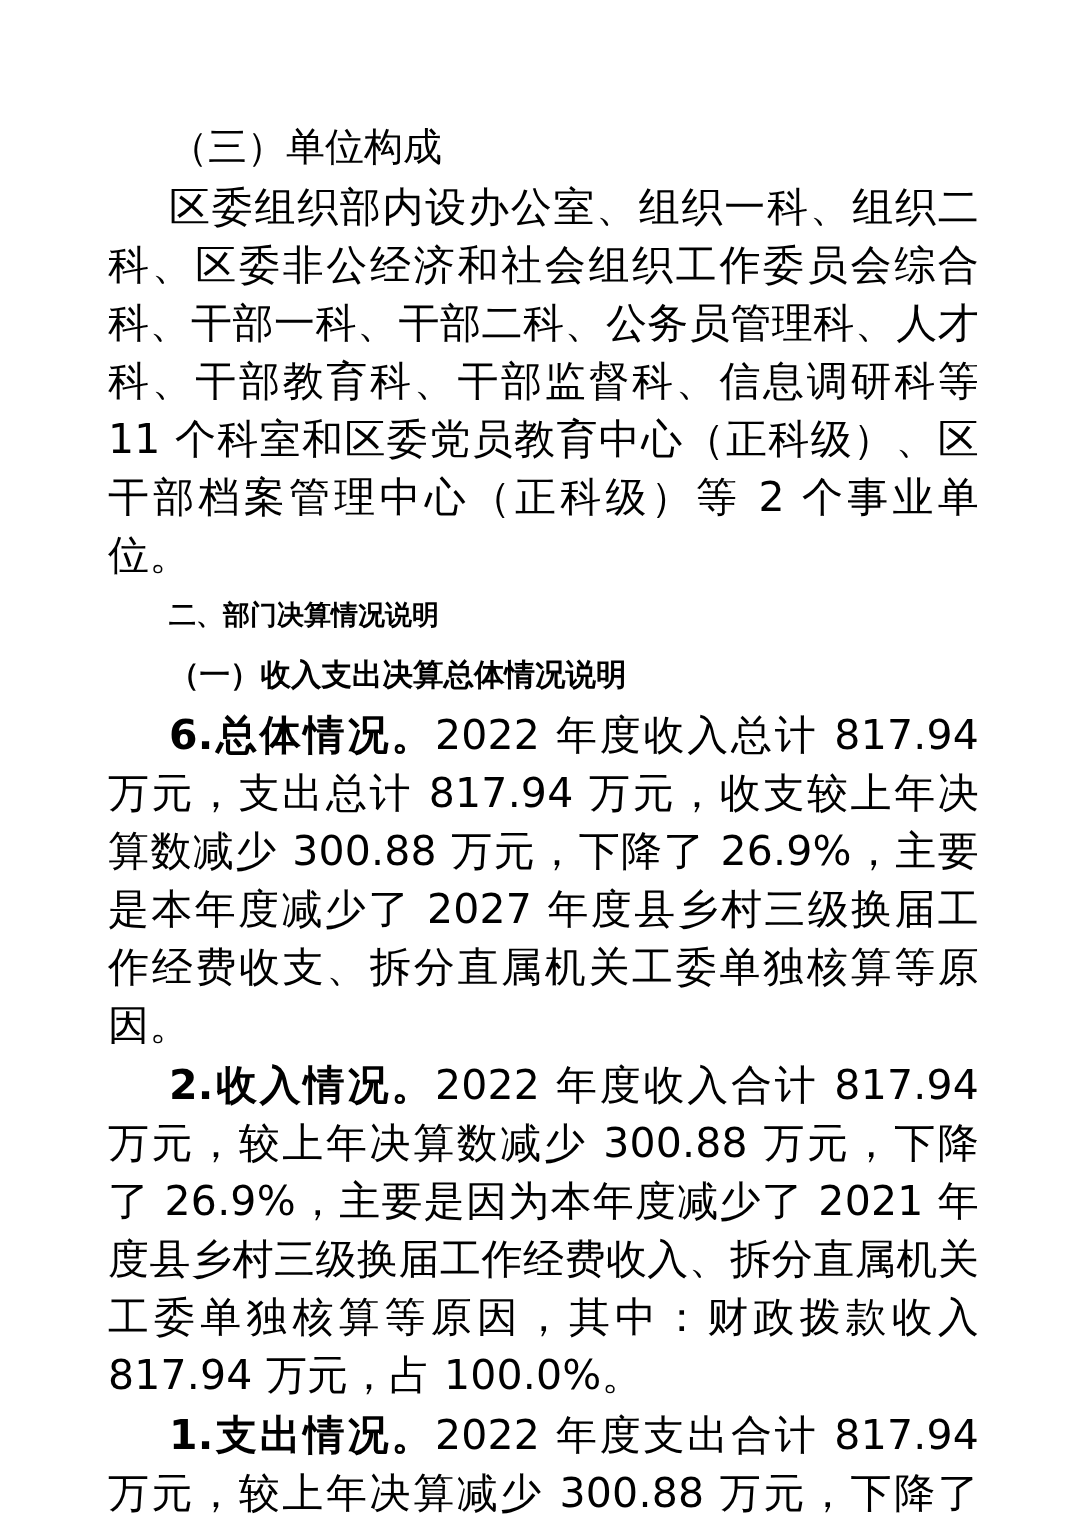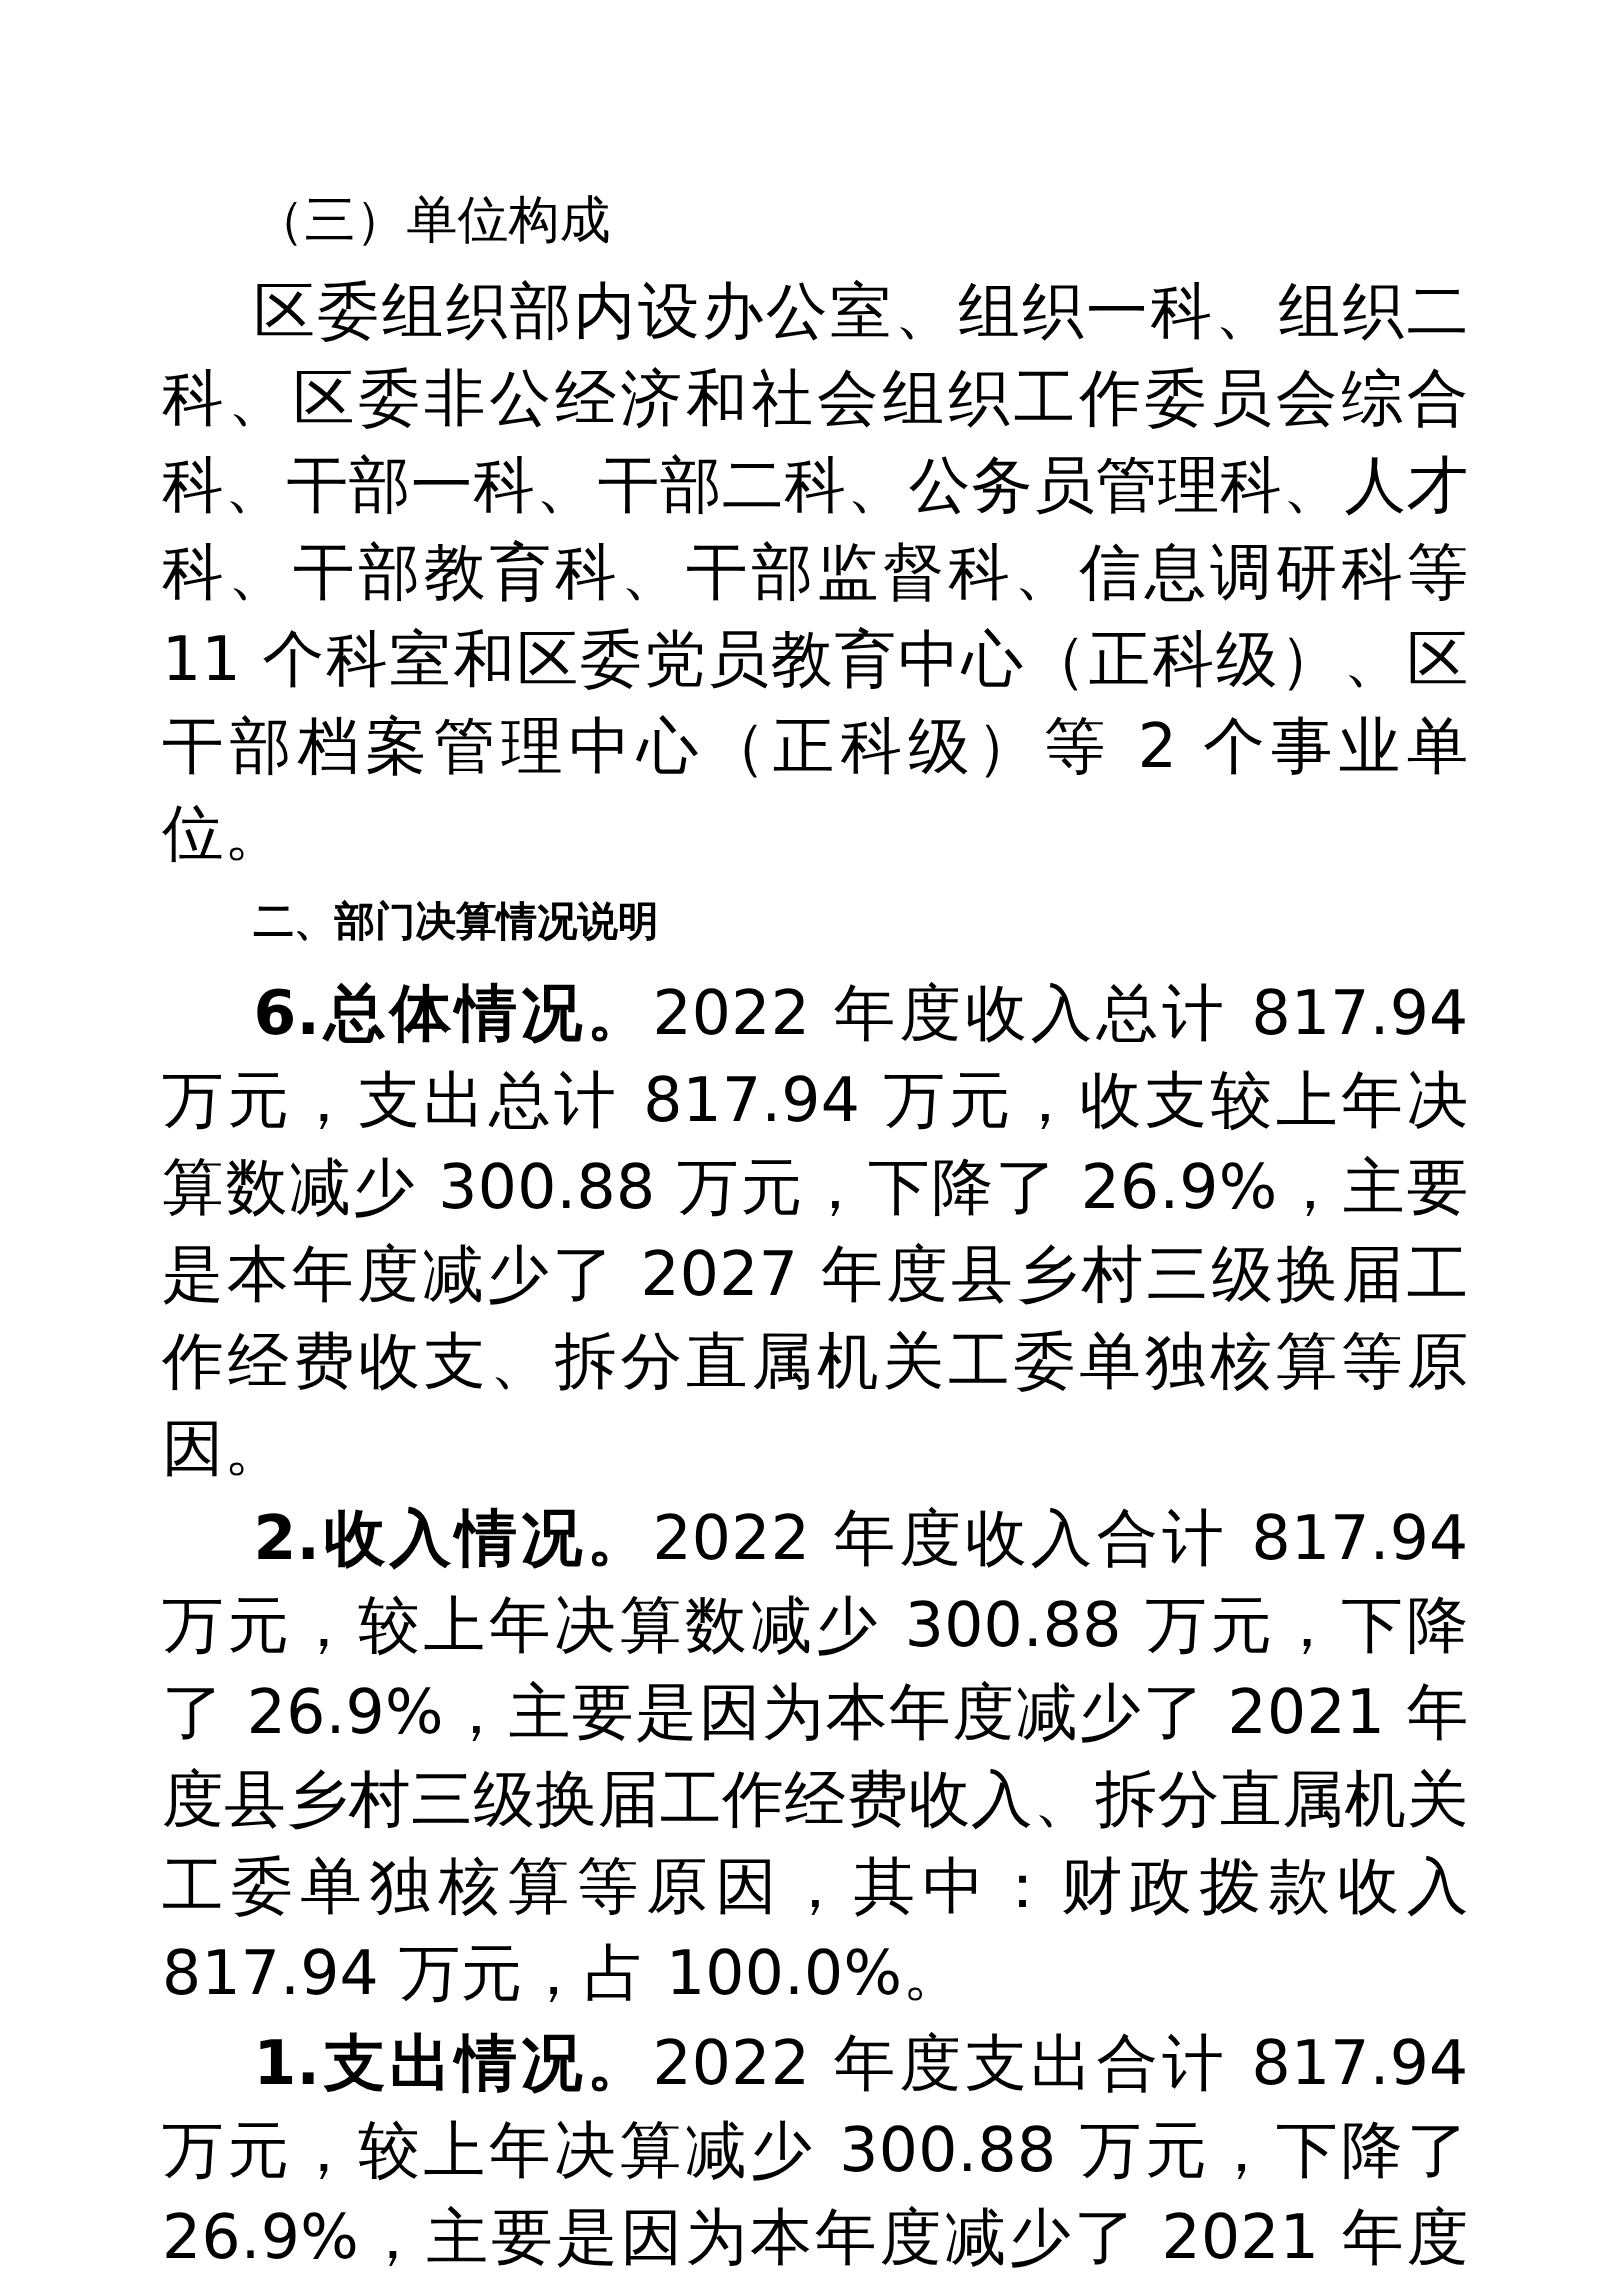--- a/index.html
+++ b/index.html
@@ -30,21 +30,21 @@
     line-height: 58px;
     text-align: justify;
     text-justify: inter-ideograph;
     letter-spacing: 0.2px;
     margin-bottom: 2px;
   }
   .indent {
     text-indent: 61px;
   }
   .heading-sub {
-    font-size: 34px;
+    font-size: 39px;
     line-height: 58px;
     text-indent: 61px;
     font-weight: normal;
     margin-bottom: 2px;
   }
   .heading-main {
     font-size: 27px;
     line-height: 58px;
     text-indent: 61px;
     font-weight: bold;
@@ -66,20 +66,21 @@
 
 <div class="page">
   <div class="doc-body">
 
     <p class="heading-sub">（三）单位构成</p>
 
     <p class="para indent">区委组织部内设办公室、组织一科、组织二科、区委非公经济和社会组织工作委员会综合科、干部一科、干部二科、公务员管理科、人才科、干部教育科、干部监督科、信息调研科等 11 个科室和区委党员教育中心（正科级）、区干部档案管理中心（正科级）等 2 个事业单位。</p>
 
     <p class="heading-main">二、部门决算情况说明</p>
 
+    <p class="heading-bold-sub">（一）收入支出决算总体情况说明</p>
 
     <p class="para indent"><span class="lead">6.总体情况。</span><span>2022 年度收入总计 817.94 万元，支出总计 817.94 万元，收支较上年决算数减少 300.88 万元，下降了 26.9%，主要是本年度减少了 2027 年度县乡村三级换届工作经费收支、拆分直属机关工委单独核算等原因。</span></p>
 
     <p class="para indent"><span class="lead">2.收入情况。</span><span>2022 年度收入合计 817.94 万元，较上年决算数减少 300.88 万元，下降了 26.9%，主要是因为本年度减少了 2021 年度县乡村三级换届工作经费收入、拆分直属机关工委单独核算等原因，其中：财政拨款收入 817.94 万元，占 100.0%。</span></p>
 
     <p class="para indent"><span class="lead">1.支出情况。</span><span>2022 年度支出合计 817.94 万元，较上年决算减少 300.88 万元，下降了 26.9%，主要是因为本年度减少了 2021 年度县乡村三级换届工作经费收入、拆分直属机关工委单独核算等原因。其中：基本支出 201.68 万元，</span></p>
 
   </div>
 </div>
 

